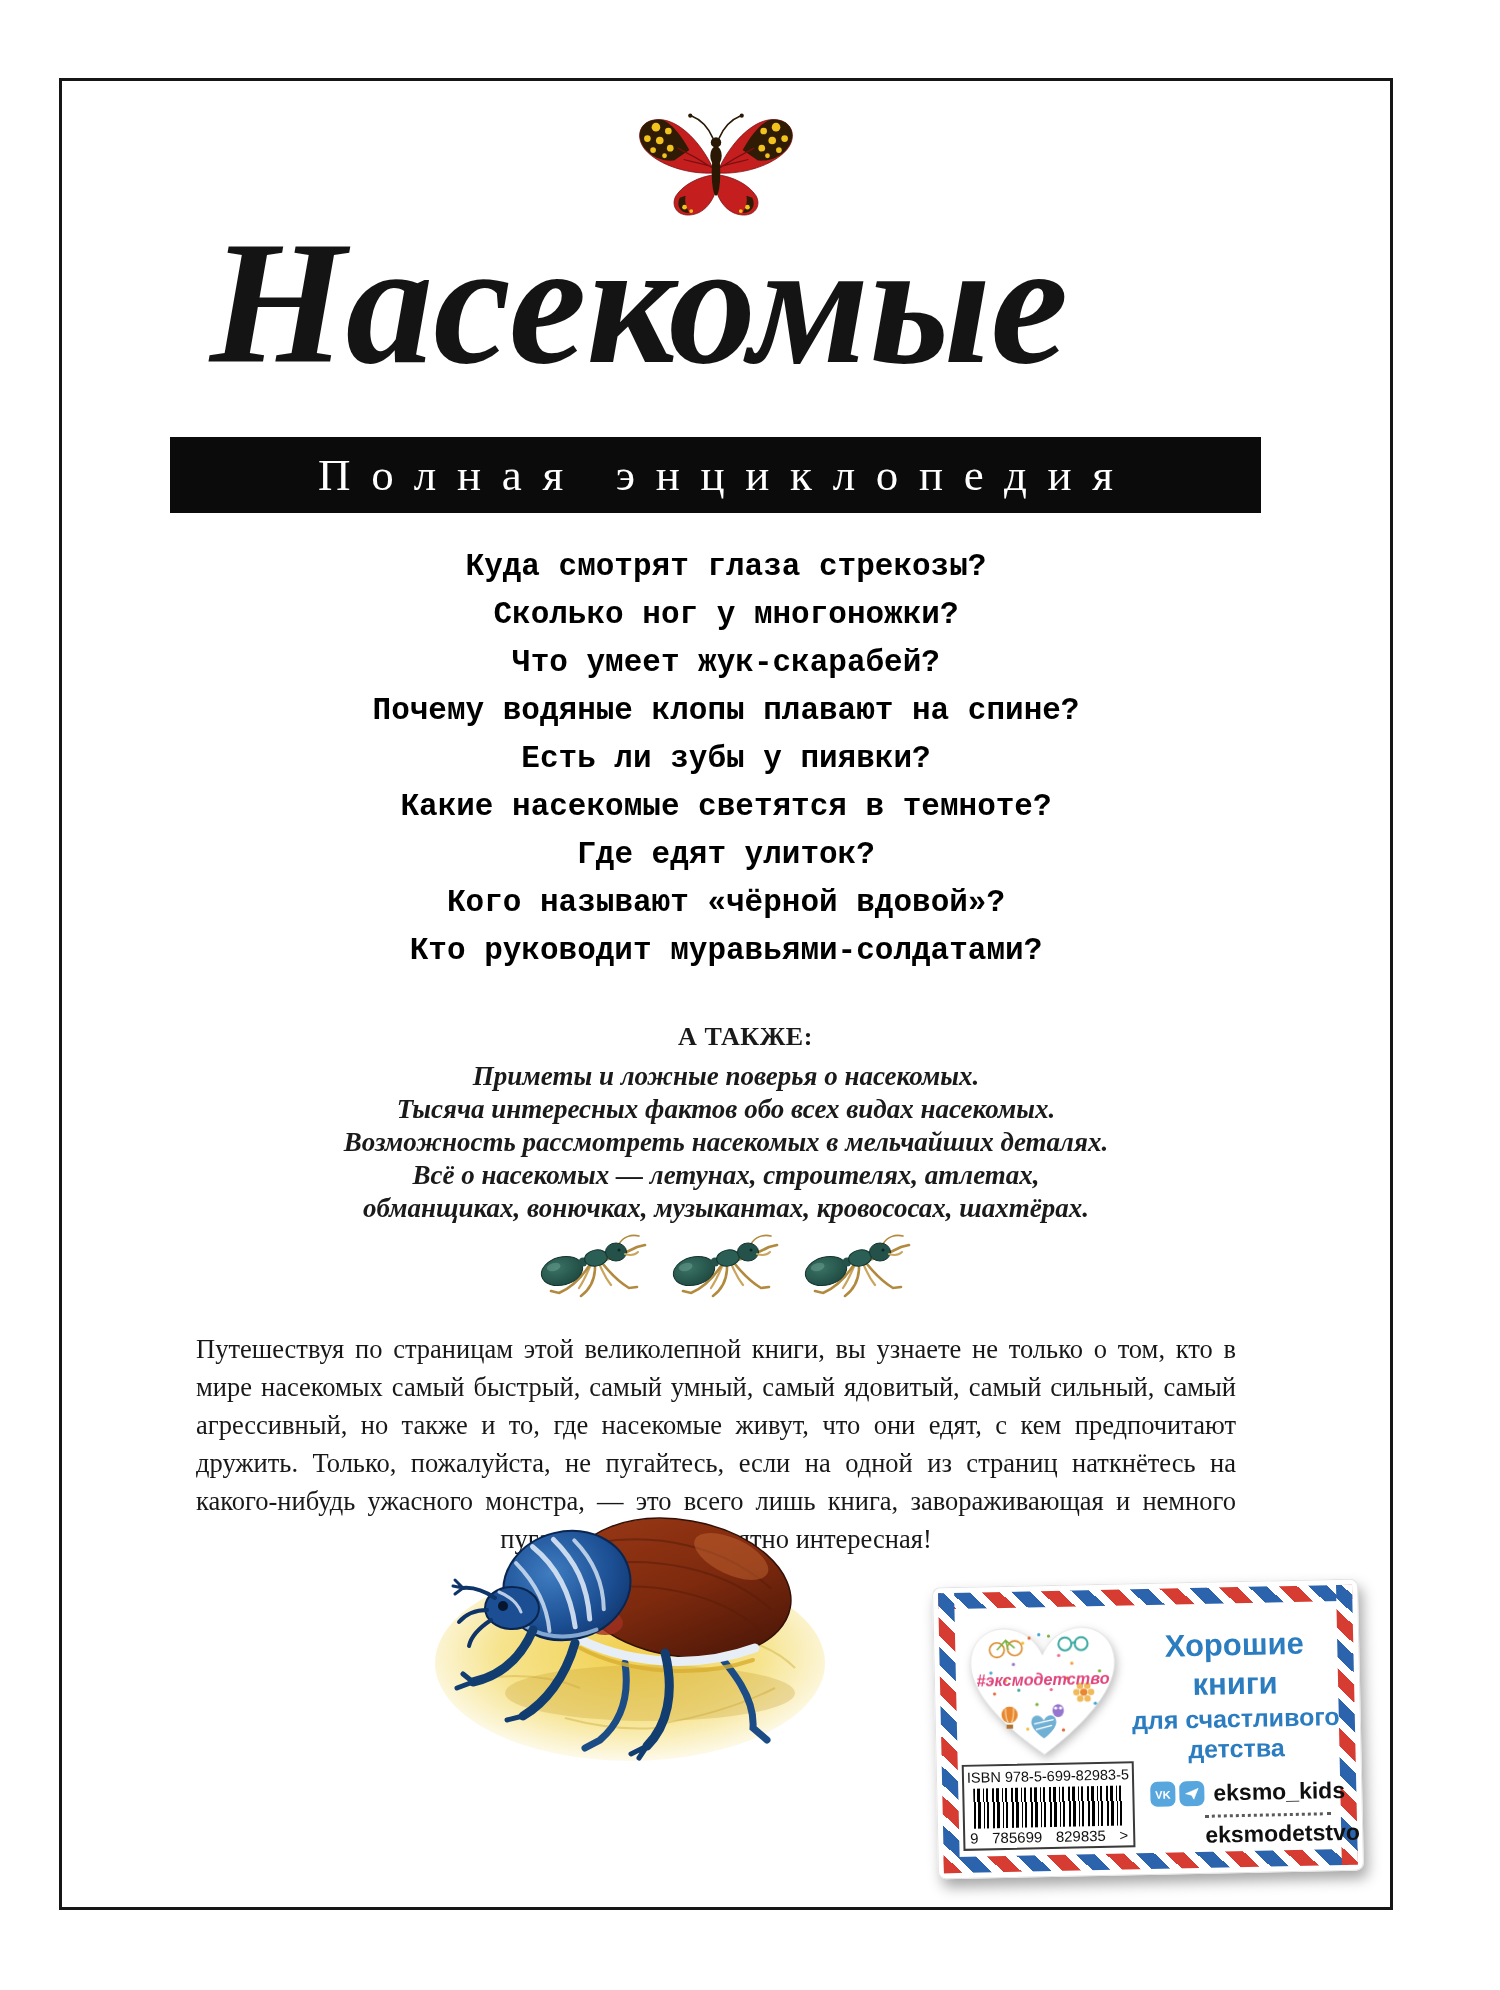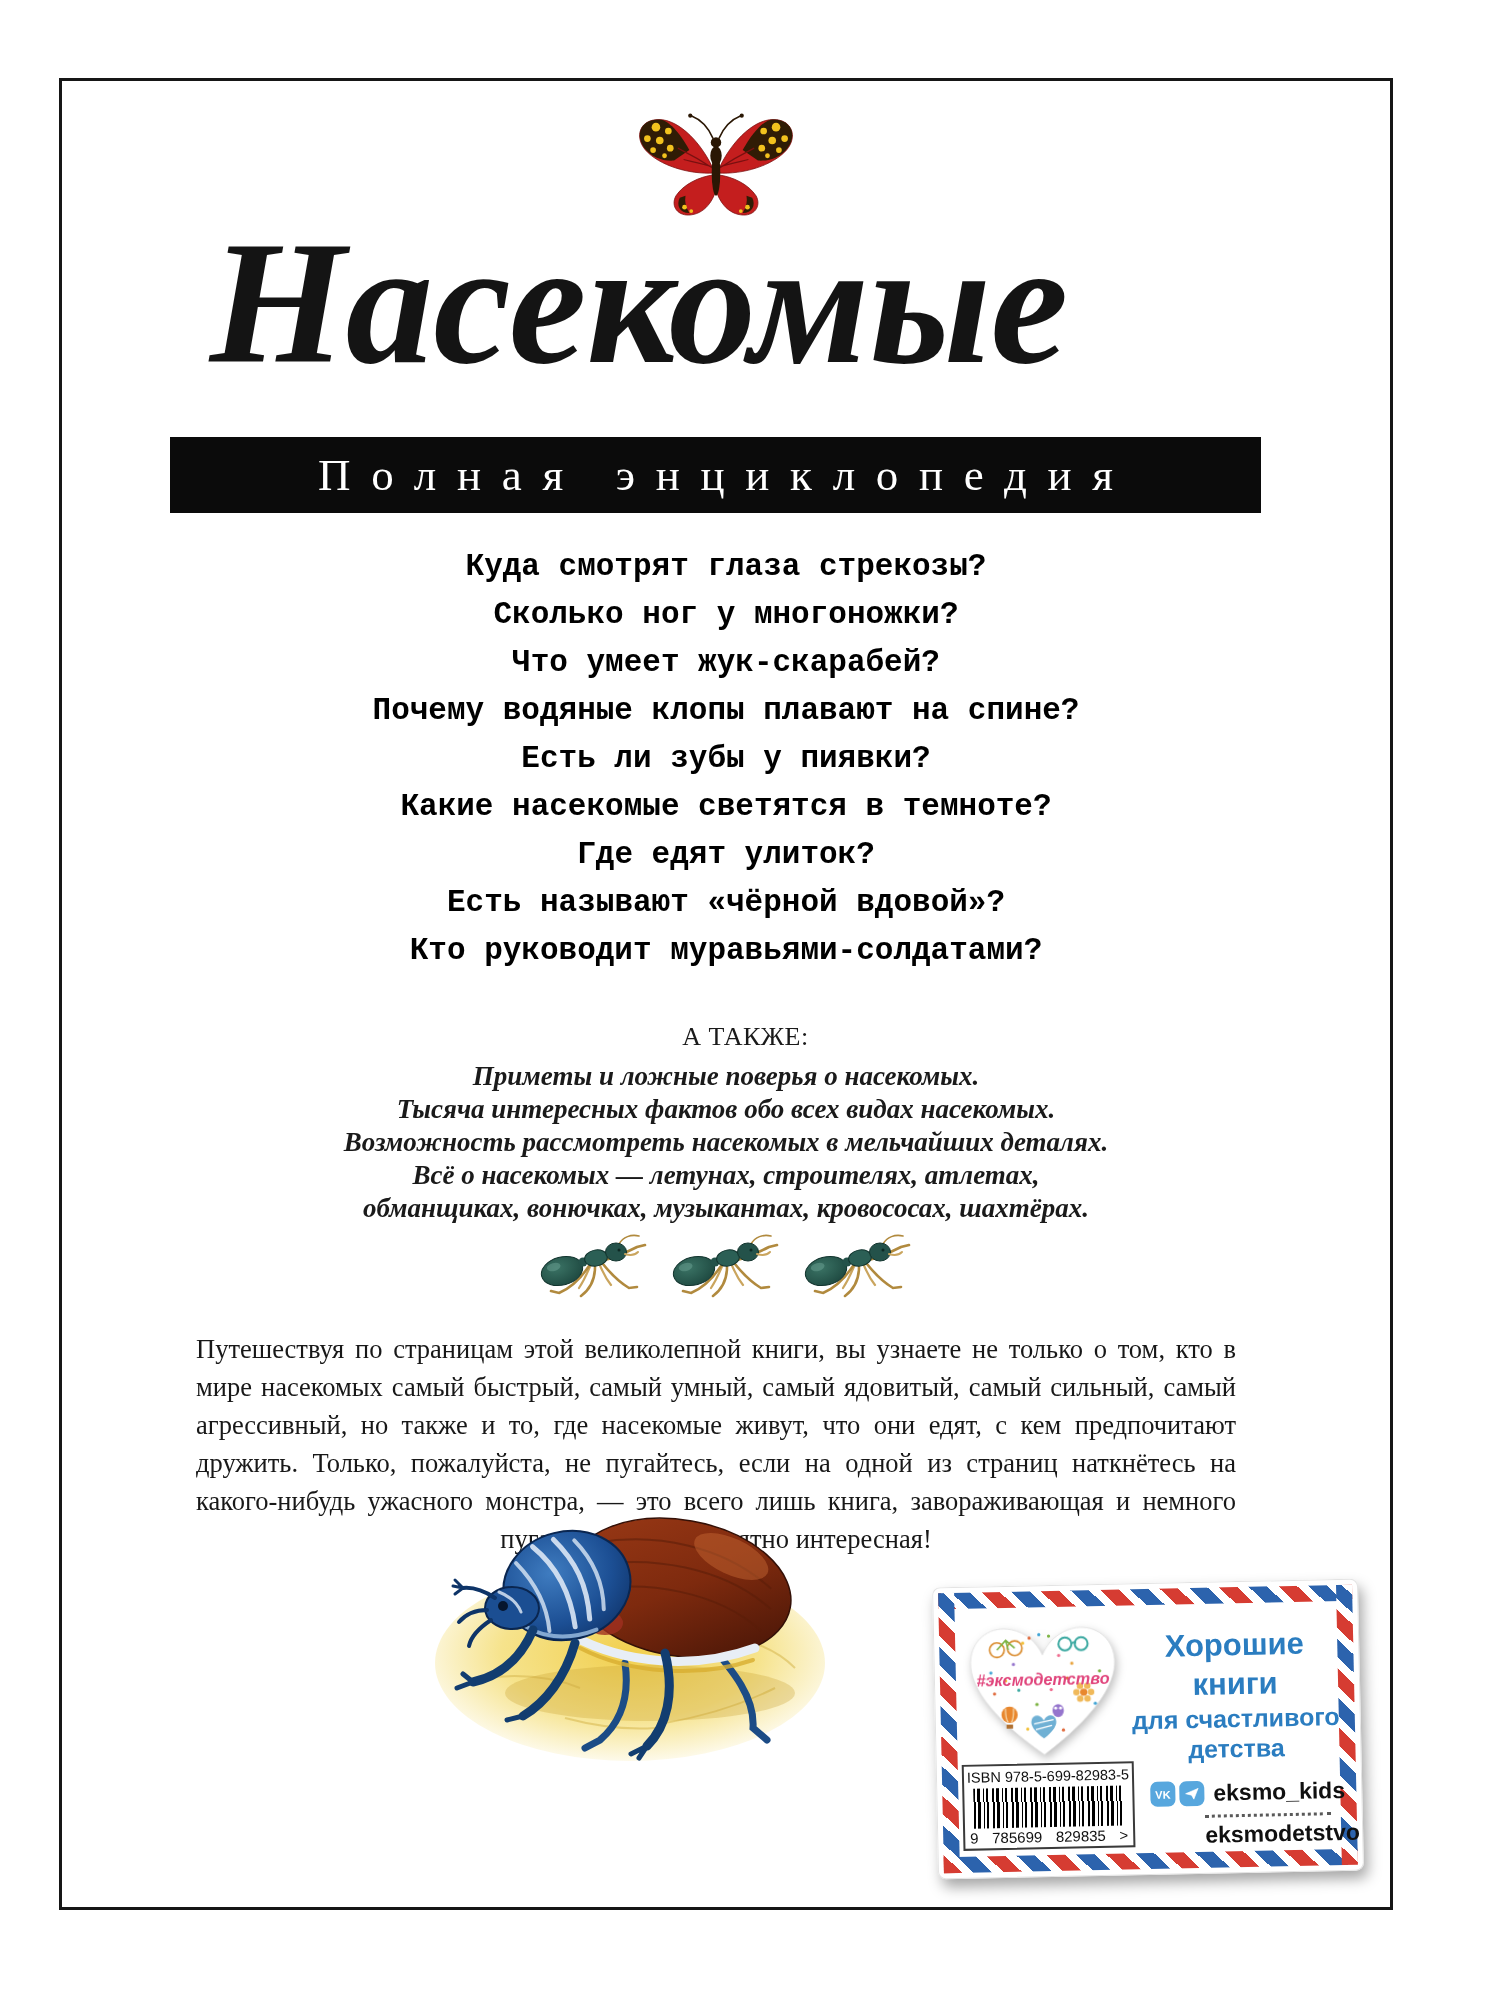--- a/index.html
+++ b/index.html
@@ -20,21 +20,21 @@
   .banner {
     position:absolute; left:170px; top:437px; width:1091px; height:76px; background:#0b0b0b;
     color:#ffffff; display:flex; align-items:center; justify-content:center;
     font-size:45px; letter-spacing:0.46em; text-indent:0.46em; font-weight:500; white-space:nowrap;
   }
   .questions {
     position:absolute; left:59px; top:543px; width:1334px; text-align:center;
     font-weight:bold; font-size:31px; line-height:48px; color:#000000;font-family:Liberation Mono, monospace;
   }
   .also { position:absolute; left:59px; top:1022px; width:1334px; text-align:center; }
-  .also-heading { font-weight:normal; font-size:26px; line-height:30px; margin-bottom:8px; letter-spacing:0.02em;margin-left:39px; }
+  .also-heading { font-weight:bold; font-size:26px; line-height:30px; margin-bottom:8px; letter-spacing:0.02em;margin-left:39px; }
   .also-line { font-style:italic; font-weight:bold; font-size:27px; line-height:33px; }
   .ants { position:absolute; left:59px; top:1230px; width:1334px; text-align:center; }
   .description {
     position:absolute; left:196px; top:1330px; width:1040px;
     font-size:26.5px; line-height:38px; text-align:justify; text-align-last:center; color:#181818;
   }
   .beetle { position:absolute; left:415px; top:1488px; }
 
   .card {
     position:absolute; left:935px; top:1583px; width:426px; height:292px;
@@ -112,21 +112,21 @@
   <div class="banner">Полная энциклопедия</div>
 
   <div class="questions">
     <div>Куда смотрят глаза стрекозы?</div>
     <div>Сколько ног у многоножки?</div>
     <div>Что умеет жук-скарабей?</div>
     <div>Почему водяные клопы плавают на спине?</div>
     <div>Есть ли зубы у пиявки?</div>
     <div>Какие насекомые светятся в темноте?</div>
     <div>Где едят улиток?</div>
-    <div>Есть называют «чёрной вдовой»?</div>
+    <div>Кого называют «чёрной вдовой»?</div>
     <div>Кто руководит муравьями-солдатами?</div>
   </div>
 
   <div class="also">
     <div class="also-heading">А ТАКЖЕ:</div>
     <div class="also-line">Приметы и ложные поверья о насекомых.</div>
     <div class="also-line">Тысяча интересных фактов обо всех видах насекомых.</div>
     <div class="also-line">Возможность рассмотреть насекомых в мельчайших деталях.</div>
     <div class="also-line">Всё о насекомых — летунах, строителях, атлетах,</div>
     <div class="also-line">обманщиках, вонючках, музыкантах, кровососах, шахтёрах.</div>

